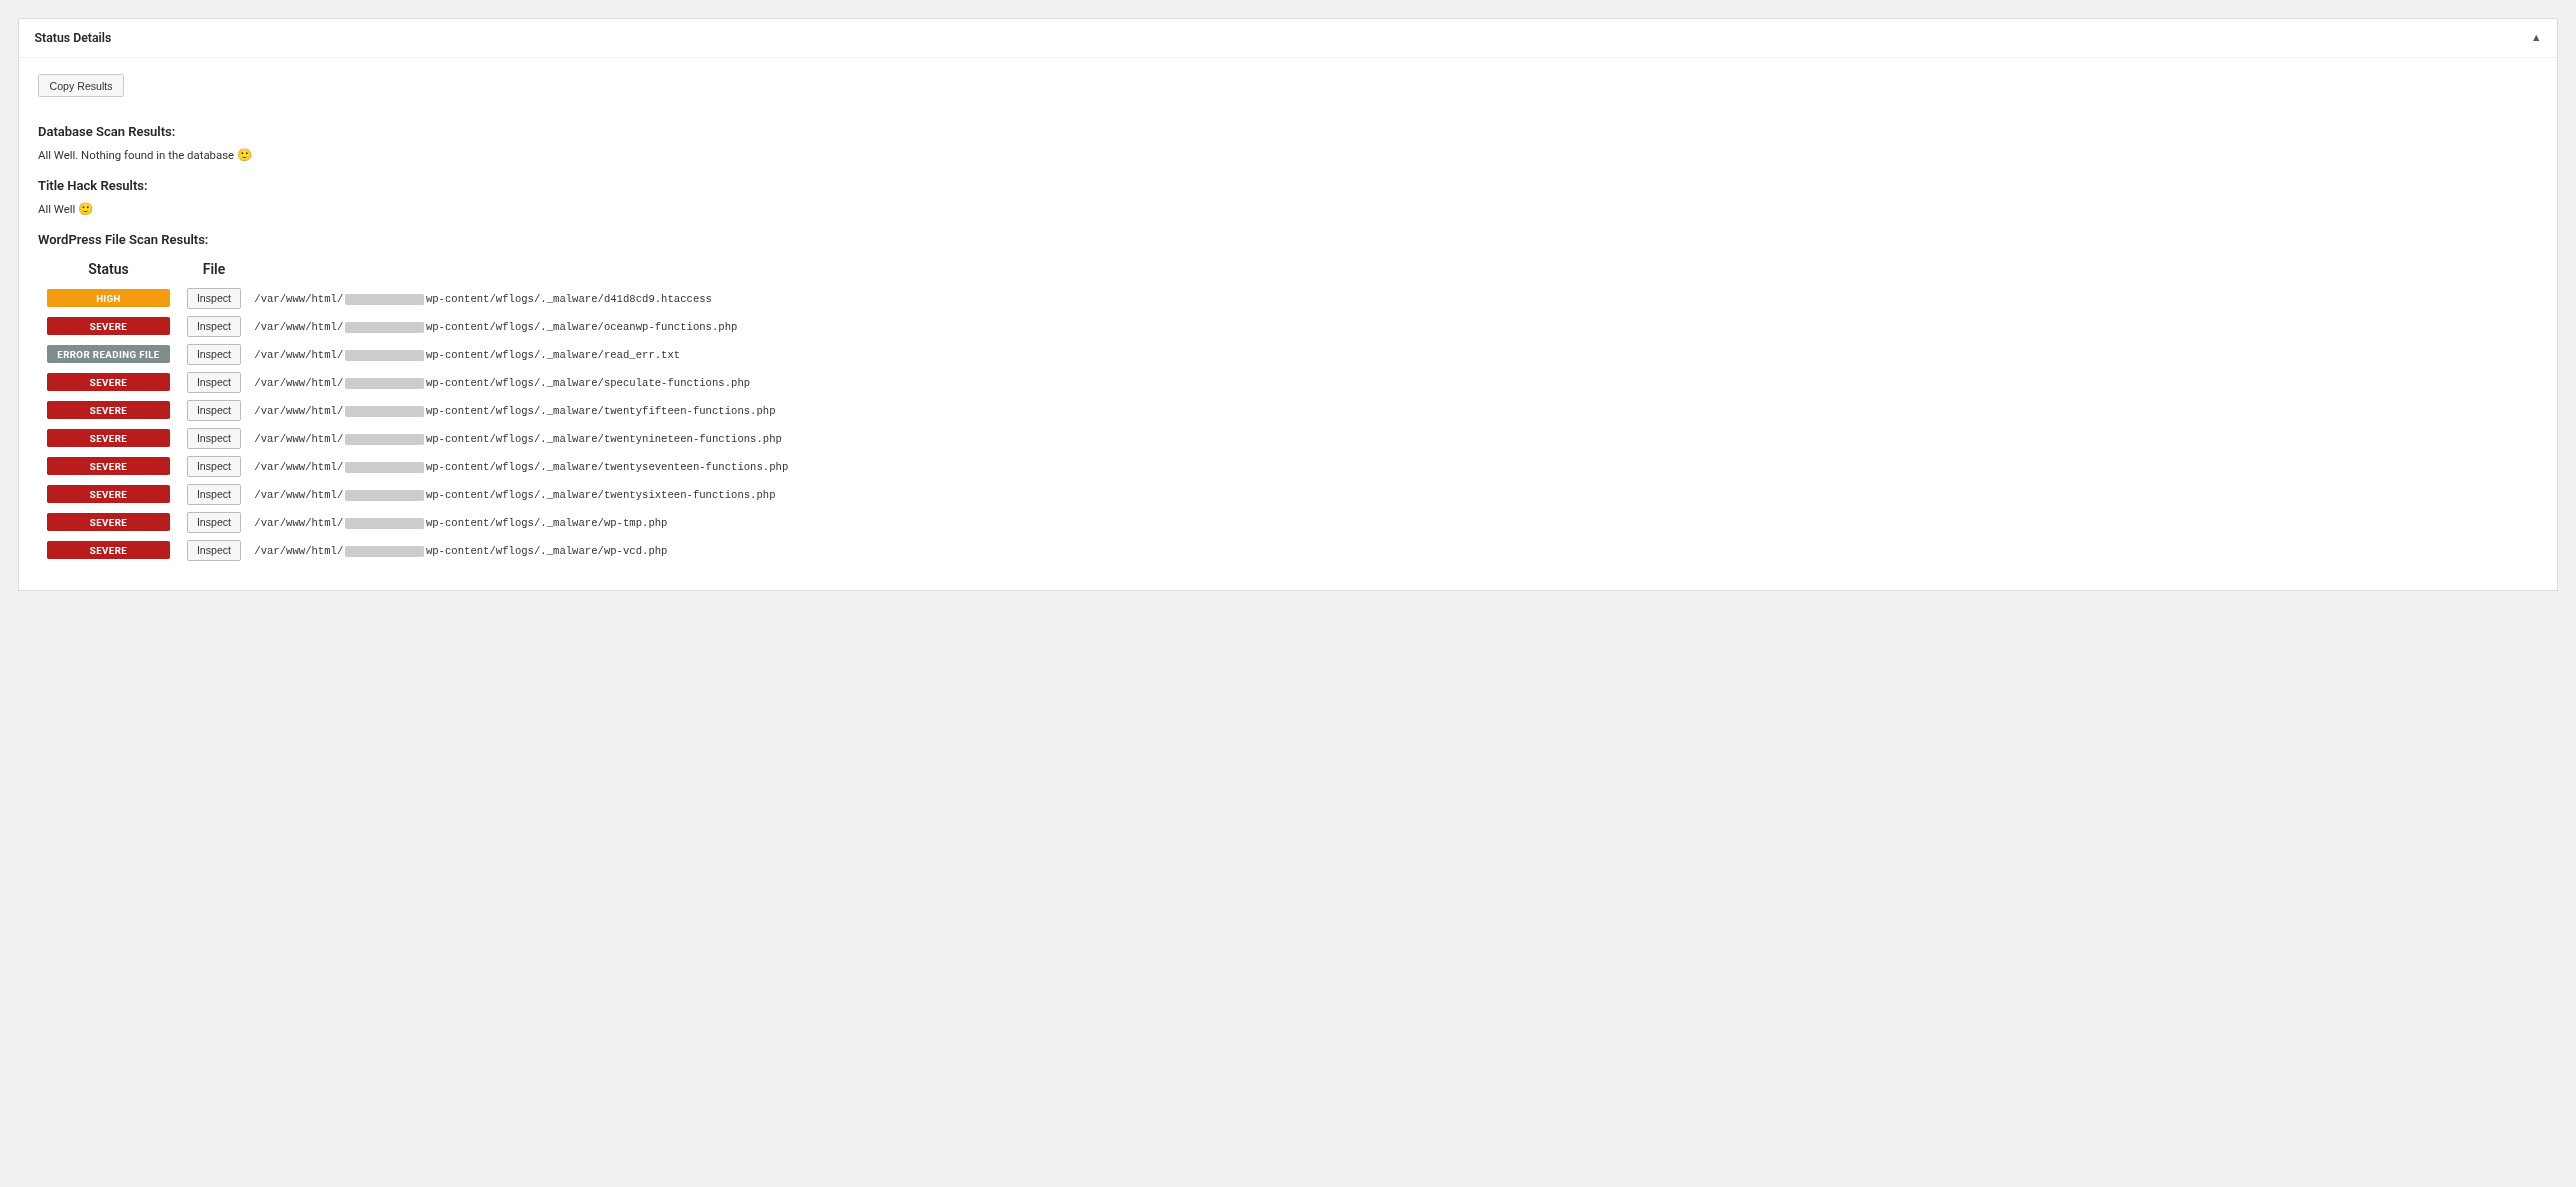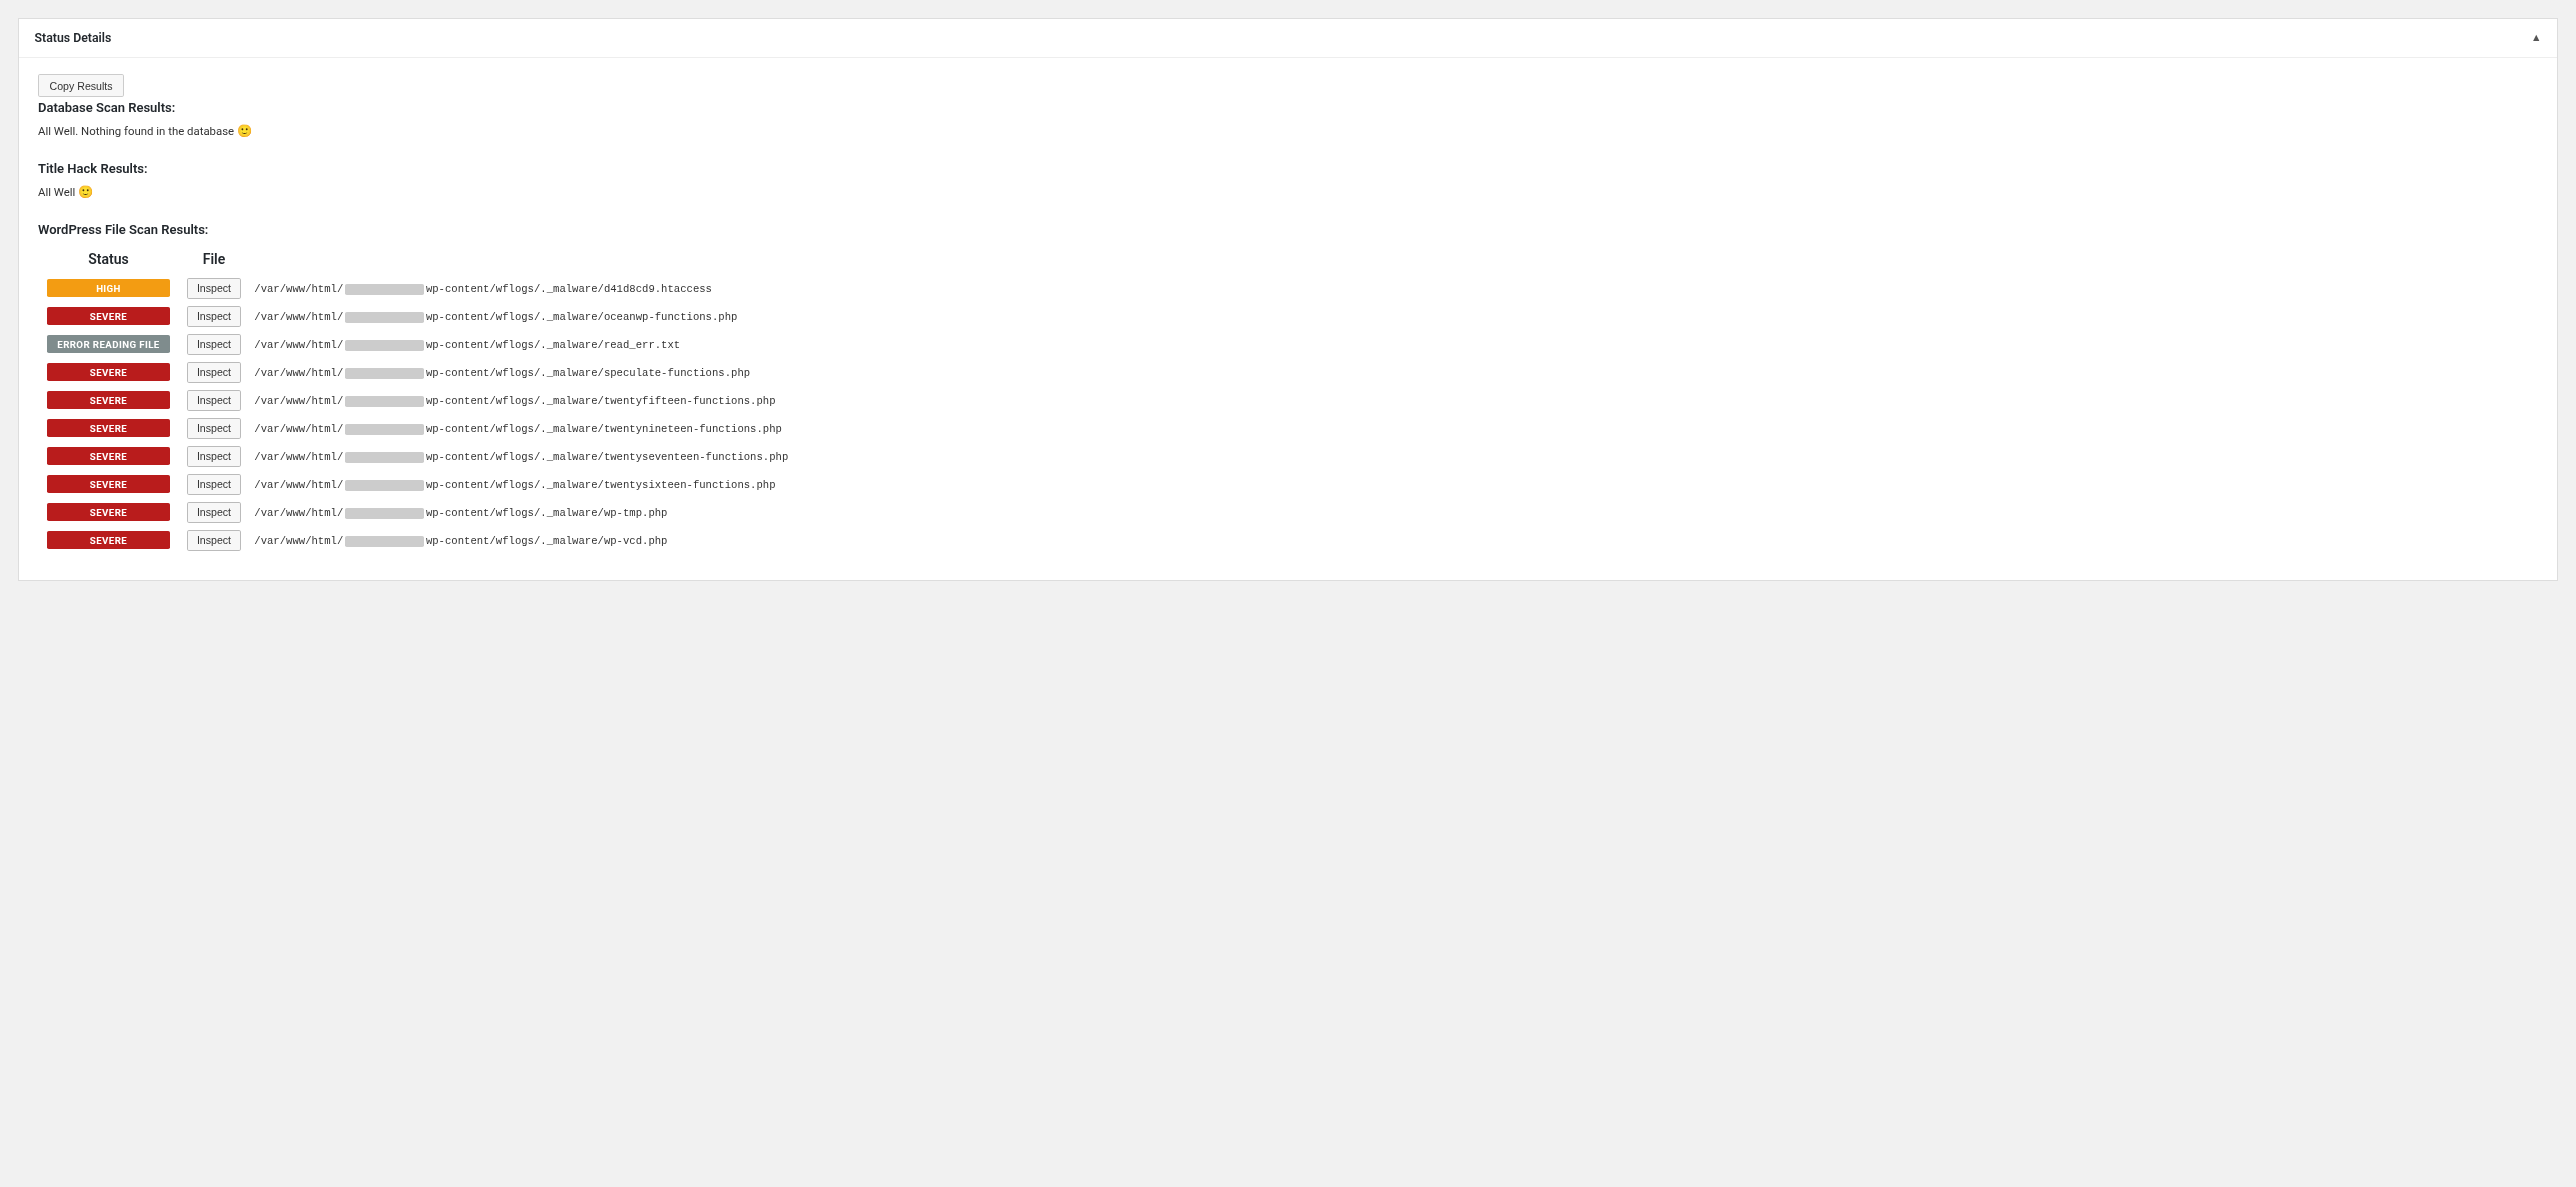--- a/index.html
+++ b/index.html
@@ -36,27 +36,27 @@
       padding: 16px 19.4px 26px;
     }
     .copy-btn {
       border: 0.9px solid #ccc;
       background: #f7f7f7;
       padding: 4.4px 10.6px;
       font-size: 10.6px;
       cursor: pointer;
       border-radius: 1.8px;
       color: #333;
-      margin-bottom: 0;
+      margin-bottom: 24px;
     }
     .section-title {
       font-size: 13px;
       font-weight: 600;
       margin-bottom: 8.8px;
-      margin-top: 23px;
+      margin-top: 16px;
       color: #23282d;
     }
     .section-title:first-of-type { margin-top: 3.5px; }
     .all-well {
       font-size: 11.4px;
       color: #333;
       margin-bottom: 12.3px;
     }
     .emoji {
       font-size: 12.3px;

